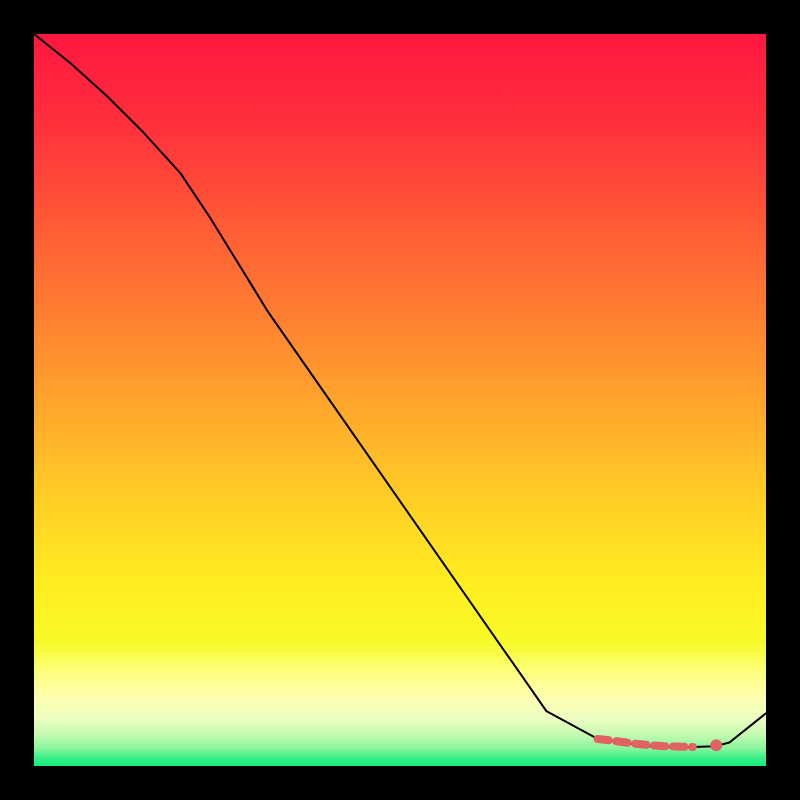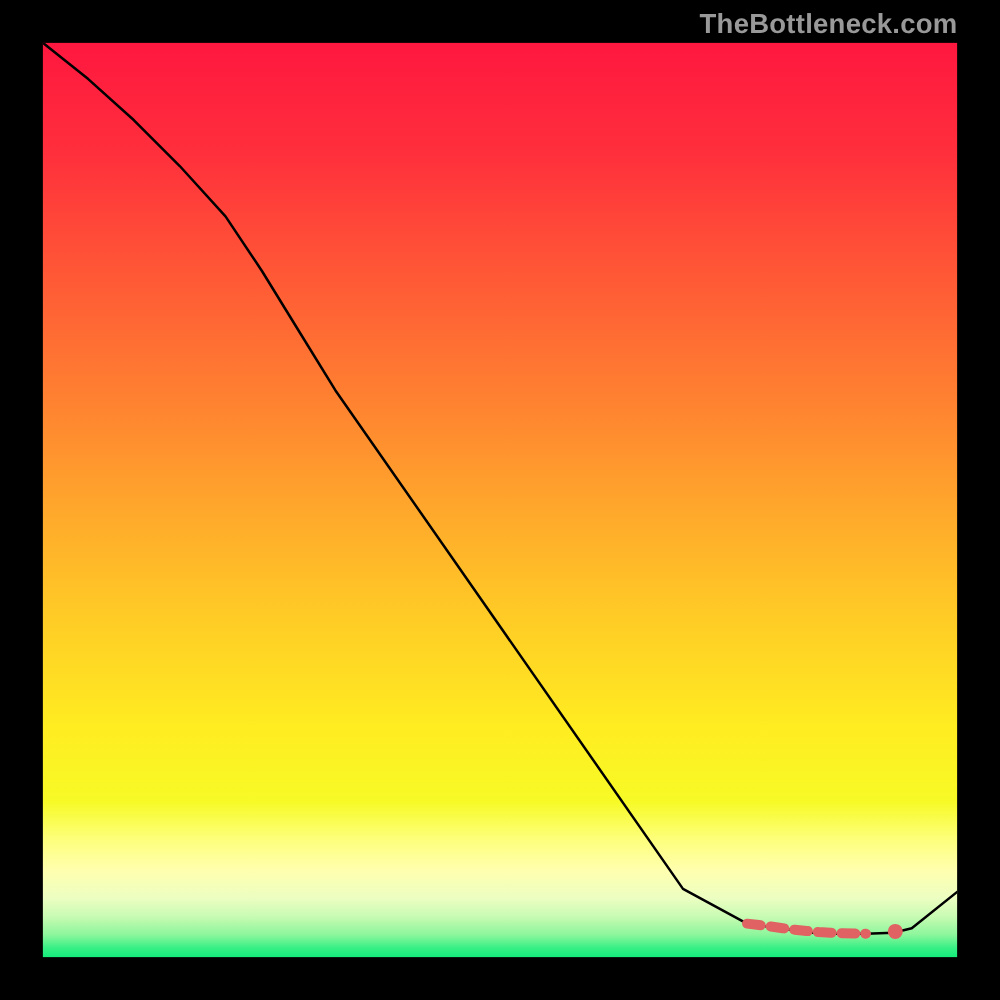--- a/index.html
+++ b/index.html
@@ -37,21 +37,20 @@
     letter-spacing: 0.2px;
   }
   svg {
     display: block;
   }
 </style>
 </head>
 <body>
 
 <div class="frame">
-  <div class="watermark">TheBottleneck.com</div>
 
   <div class="plot">
     <svg id="chart-svg" width="732" height="732" viewBox="0 0 732 732" preserveAspectRatio="none">
       <defs>
         <linearGradient id="bg-grad" x1="0" y1="0" x2="0" y2="1">
             <stop offset="0.00%" stop-color="#ff173f"></stop>
             <stop offset="12.00%" stop-color="#ff2f3c"></stop>
             <stop offset="25.00%" stop-color="#ff5736"></stop>
             <stop offset="38.00%" stop-color="#ff7e31"></stop>
             <stop offset="50.00%" stop-color="#ffa42c"></stop>

